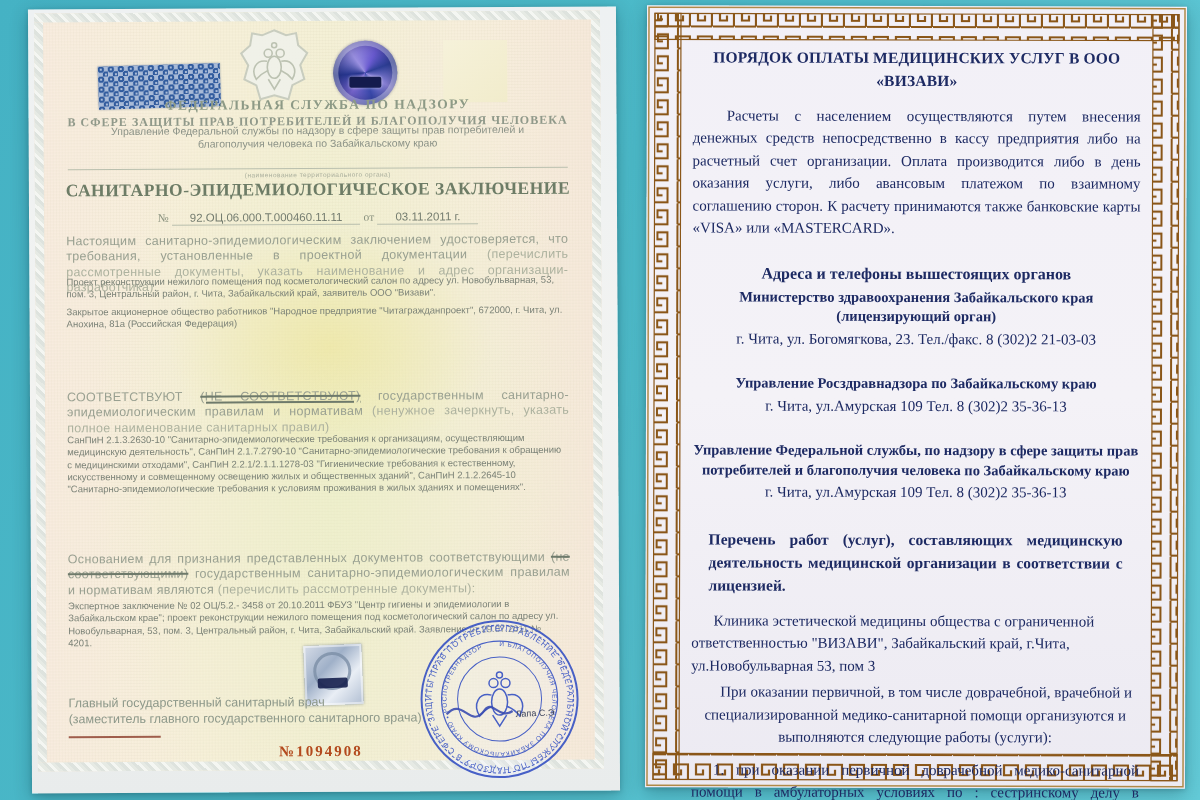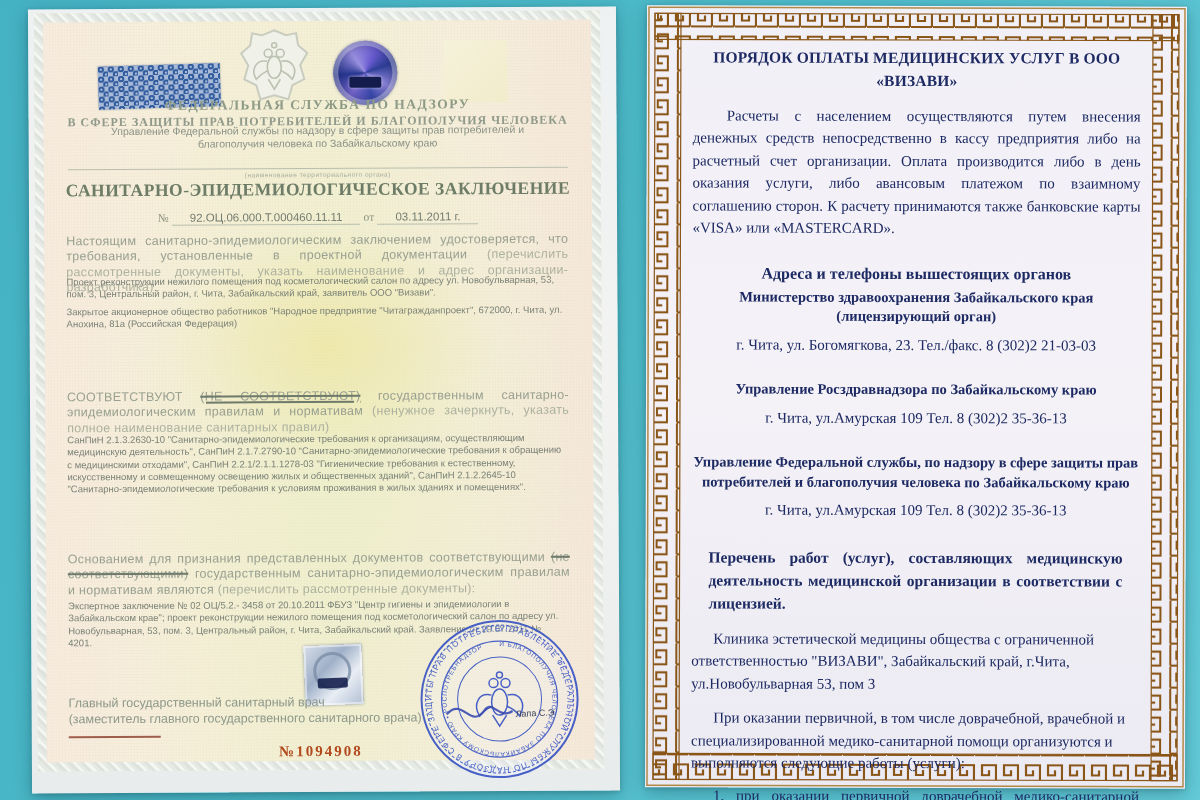--- a/index.html
+++ b/index.html
@@ -104,25 +104,25 @@
   }
   .notice svg.border-svg { position:absolute; inset:0; }
   .notice-content {
     position:absolute; left:46px; right:46px; top:40px; bottom:40px;
     font-family:"Liberation Serif", serif; color:#1d2a63; font-size:15px; line-height:1.5;
   }
   .n-title { text-align:center; font-weight:bold; font-size:15.5px; letter-spacing:.2px; margin-bottom:12px; }
   .n-para  { text-align:justify; text-indent:34px; margin-bottom:22px; }
   .n-h1    { text-align:center; font-weight:bold; font-size:16px; margin-bottom:2px; }
   .c-name  { text-align:center; font-weight:bold; font-size:14.5px; line-height:1.35; }
-  .c-addr  { text-align:center; font-size:15px; margin-top:7px; }
+  .c-addr  { text-align:center; font-size:15px; margin-top:1px; }
   .c-block { margin-bottom:24px; }
   .n-h2    { text-align:justify; font-weight:bold; font-size:15.5px; line-height:1.5; margin:14px 17px 12px; }
-  .n-clinic{ text-indent:22px; margin-bottom:12px; }
-  .n-intro { text-indent:22px; margin-bottom:10px; }
+  .n-clinic{ text-indent:22px; margin-bottom:4px; }
+  .n-intro { text-indent:22px; margin-bottom:10px;text-align:center; }
   .n-item  { text-align:justify; text-indent:22px; }
 </style>
 </head>
 <body>
 
 <div class="sleeve">
   <div class="certificate">
 
     <div class="security-sticker"></div>
 

